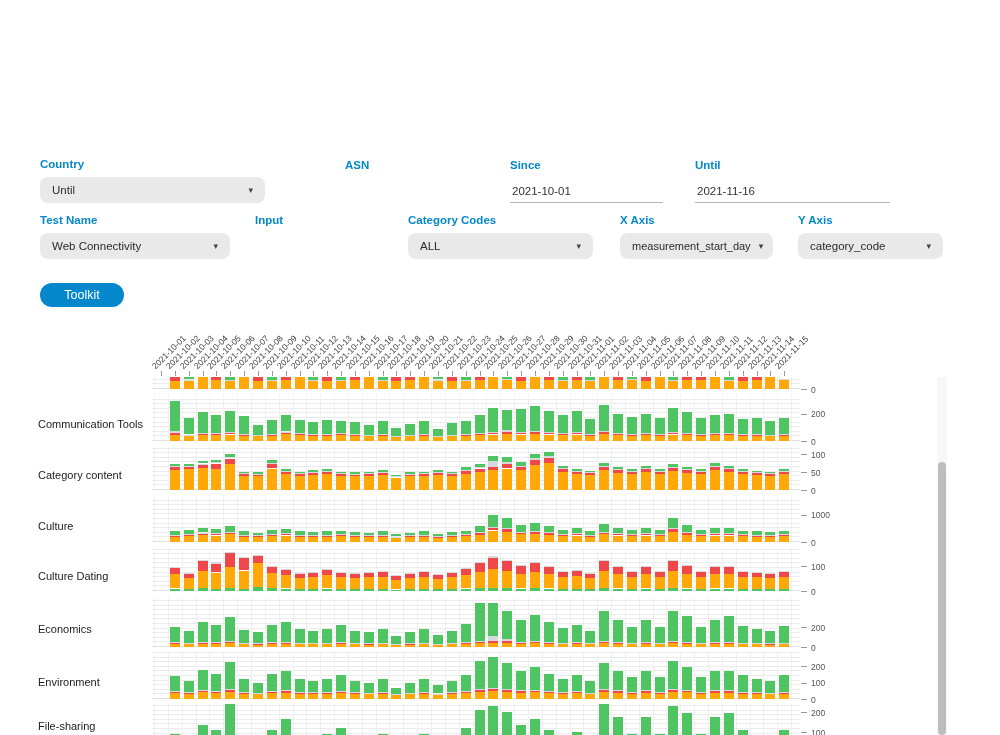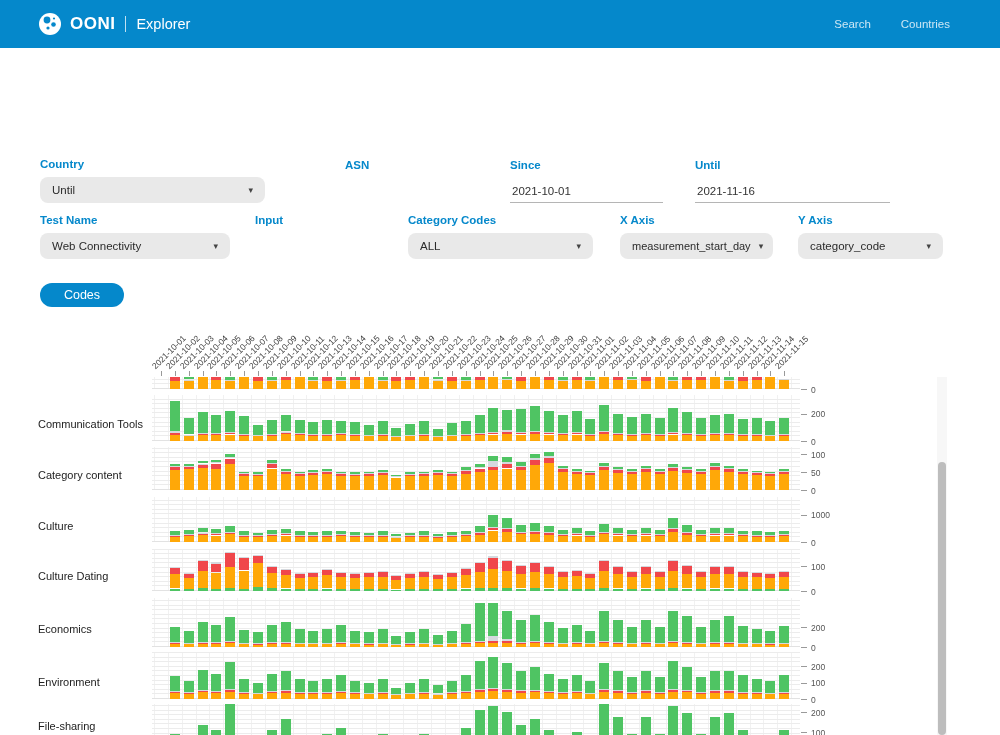--- a/index.html
+++ b/index.html
@@ -47,40 +47,20 @@
   .rowlab{position:absolute;left:38px;font-size:11px;color:#222;white-space:nowrap;}
   .scroll-track{position:absolute;left:937px;top:377px;width:10px;height:358px;background:#f7f7f7;}
   .scroll-thumb{position:absolute;left:938px;top:462px;width:8px;height:273px;background:#bdbdbd;
                 border-radius:4px;cursor:pointer;}
 </style>
 </head>
 <body>
 
 <div class="page">
 
-  <div class="navbar">
-    <div class="brand">
-      <span style="display:flex;">
-        <svg width="24" height="24" viewBox="0 0 24 24">
-          <circle cx="12" cy="12" r="11" fill="#ffffff"></circle>
-          <circle cx="9" cy="8" r="3.4" fill="#0588CB"></circle>
-          <circle cx="15.5" cy="12.5" r="2.3" fill="#0588CB"></circle>
-          <circle cx="10" cy="16" r="1.6" fill="#0588CB"></circle>
-          <circle cx="16" cy="6.5" r="1.1" fill="#0588CB"></circle>
-        </svg>
-      </span>
-      <span class="brand-name">OONI</span>
-      <span class="brand-sep"></span>
-      <span class="brand-sub">Explorer</span>
-    </div>
-    <div class="nav-links">
-      <span class="nav-link">Search</span>
-      <span class="nav-link">Countries</span>
-    </div>
-  </div>
 
 
   <span class="flabel" style="left:40px;top:158px;">Country</span>
   <div class="pill" style="left:40px;top:177px;width:225px;">
     <span>Until</span>
     <span class="caret">▾</span>
   </div>
 
   <span class="flabel" style="left:345px;top:159px;">ASN</span>
 
@@ -109,21 +89,21 @@
     <span>measurement_start_day</span>
     <span class="caret">▾</span>
   </div>
 
   <span class="flabel" style="left:798px;top:214px;">Y Axis</span>
   <div class="pill" style="left:798px;top:233px;width:145px;">
     <span>category_code</span>
     <span class="caret">▾</span>
   </div>
 
-  <button class="submit-btn">Codes</button>
+  <button class="submit-btn">Toolkit</button>
 
   <div id="axis-top">
       <div class="xlab" style="left: 157px; top: 361px;">2021-10-01</div>
       <div class="xtick" style="left: 161px; top: 371px;"></div>
       <div class="xlab" style="left: 170.85px; top: 361px;">2021-10-02</div>
       <div class="xtick" style="left: 174.85px; top: 371px;"></div>
       <div class="xlab" style="left: 184.7px; top: 361px;">2021-10-03</div>
       <div class="xtick" style="left: 188.7px; top: 371px;"></div>
       <div class="xlab" style="left: 198.55px; top: 361px;">2021-10-04</div>
       <div class="xtick" style="left: 202.55px; top: 371px;"></div>

